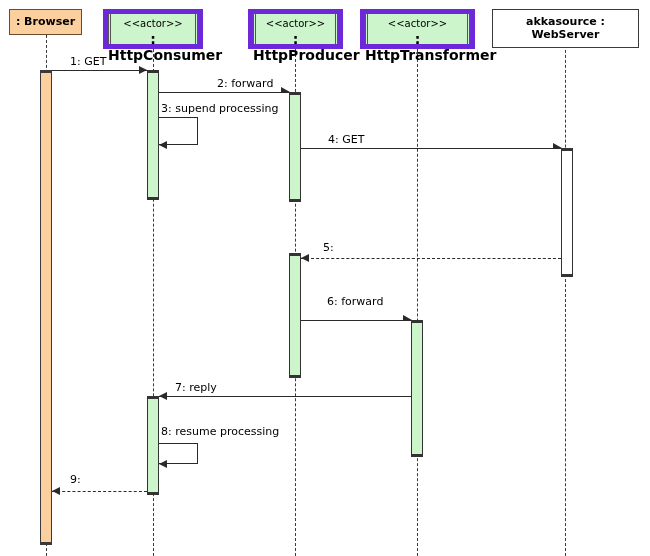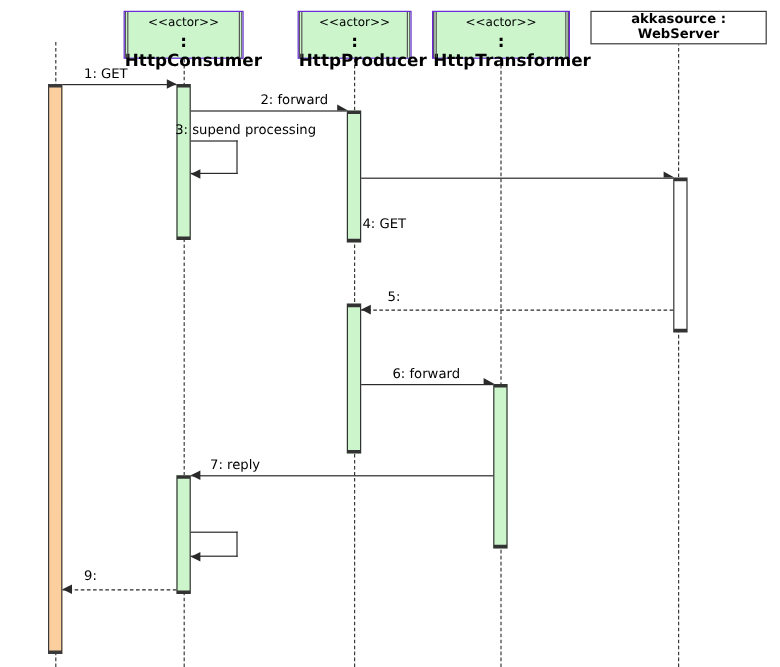--- a/index.html
+++ b/index.html
@@ -19,21 +19,21 @@
   .hdr {
     position: absolute;
     box-sizing: border-box;
     border: 1px solid #3a3a3a;
     text-align: center;
     line-height: 1.15;
     color: #000000;
   }
   .hdr.actor {
     background: #ccf5cc;
-    border: 1px solid #6d28d9;
+    border: 5px solid #6d28d9;
     box-shadow: inset 2px 0 0 -1px #555555, inset -2px 0 0 -1px #555555;
     padding-top: 4px;
   }
   .hdr.actor::before,
   .hdr.actor::after {
     content: "";
     position: absolute;
     top: 0;
     bottom: 0;
     width: 0;
@@ -142,37 +142,40 @@
 <body>
 
 <div id="diagram">
 
   <div class="lifeline" style="left:46px; top:35px; height:521px;"></div>
   <div class="lifeline" style="left:153px; top:49px; height:507px;"></div>
   <div class="lifeline" style="left:295px; top:49px; height:507px;"></div>
   <div class="lifeline" style="left:417px; top:49px; height:507px;"></div>
   <div class="lifeline" style="left:565px; top:35px; height:521px;"></div>
 
+  <div class="hdr browser" style="left:9px; top:9px; width:73px; height:26px;">
+    <span class="pname single">: Browser</span>
+  </div>
 
   <div class="hdr actor" style="left:103px; top:9px; width:100px; height:40px;">
     <span class="stereo">&lt;&lt;actor&gt;&gt;</span>
     <span class="pname">: HttpConsumer</span>
   </div>
 
   <div class="hdr actor" style="left:248px; top:9px; width:95px; height:40px;">
     <span class="stereo">&lt;&lt;actor&gt;&gt;</span>
     <span class="pname">: HttpProducer</span>
   </div>
 
   <div class="hdr actor" style="left:360px; top:9px; width:115px; height:40px;">
     <span class="stereo">&lt;&lt;actor&gt;&gt;</span>
     <span class="pname">: HttpTransformer</span>
   </div>
 
-  <div class="hdr plain" style="left:492px; top:9px; width:147px; height:28px;">
+  <div class="hdr plain" style="left:492px; top:9px; width:147px; height:39px;">
     <span class="pname single">akkasource : WebServer</span>
   </div>
 
   <div class="act orange" style="left:40px; top:70px; height:475px;"></div>
 
   <div class="act green" style="left:147px; top:70px; height:130px;"></div>
 
   <div class="act green" style="left:289px; top:92px; height:110px;"></div>
 
   <div class="act white" style="left:561px; top:148px; height:129px;"></div>
@@ -186,38 +189,39 @@
   <div class="msg-line" style="left:52px; top:70px; width:95px;"></div>
   <div class="arrow-head right" style="left:139px; top:66px;"></div>
   <div class="msg-label" style="left:70px; top:55px;">1: GET</div>
 
   <div class="msg-line" style="left:159px; top:92px; width:130px;"></div>
   <div class="arrow-head thin-right" style="left:281px; top:87px;"></div>
   <div class="msg-label" style="left:199px; top:77px;margin-left:18px;">2: forward</div>
 
   <div class="selfloop" style="left:159px; top:117px; width:39px; height:28px;"></div>
   <div class="arrow-head left" style="left:159px; top:141px;"></div>
-  <div class="msg-label" style="left:146px; top:102px;">3: supend processing</div>
+  <div class="msg-label" style="left:161px; top:102px;">3: supend processing</div>
 
   <div class="msg-line" style="left:301px; top:148px; width:260px;"></div>
   <div class="arrow-head thin-right" style="left:553px; top:143px;"></div>
-  <div class="msg-label" style="left:302px; top:133px;margin-top:47px;">4: GET</div>
+  <div class="msg-label" style="left:328px; top:133px;">4: GET</div>
 
   <div class="msg-line dashed" style="left:301px; top:258px; width:260px;"></div>
   <div class="arrow-head left" style="left:301px; top:254px;"></div>
   <div class="msg-label" style="left:323px; top:241px;">5:</div>
 
   <div class="msg-line" style="left:301px; top:320px; width:110px;"></div>
   <div class="arrow-head thin-right" style="left:403px; top:315px;"></div>
-  <div class="msg-label" style="left:327px; top:305px;">6: forward</div>
+  <div class="msg-label" style="left:327px; top:295px;">6: forward</div>
 
   <div class="msg-line" style="left:159px; top:396px; width:252px;"></div>
   <div class="arrow-head left" style="left:159px; top:392px;"></div>
   <div class="msg-label" style="left:175px; top:381px;">7: reply</div>
 
   <div class="selfloop" style="left:159px; top:443px; width:39px; height:21px;"></div>
   <div class="arrow-head left" style="left:159px; top:460px;"></div>
+  <div class="msg-label" style="left:161px; top:425px;">8: resume processing</div>
 
   <div class="msg-line dashed" style="left:52px; top:491px; width:95px;"></div>
   <div class="arrow-head left" style="left:52px; top:487px;"></div>
   <div class="msg-label" style="left:70px; top:473px;">9:</div>
 
 </div>
 
 </body></html>

